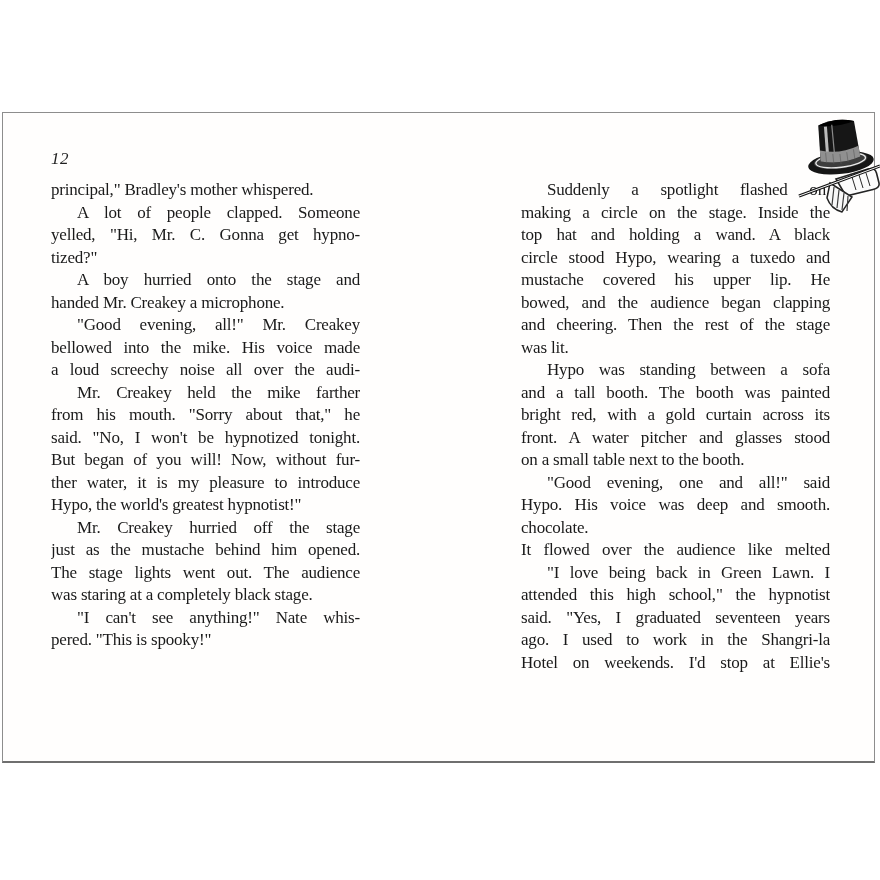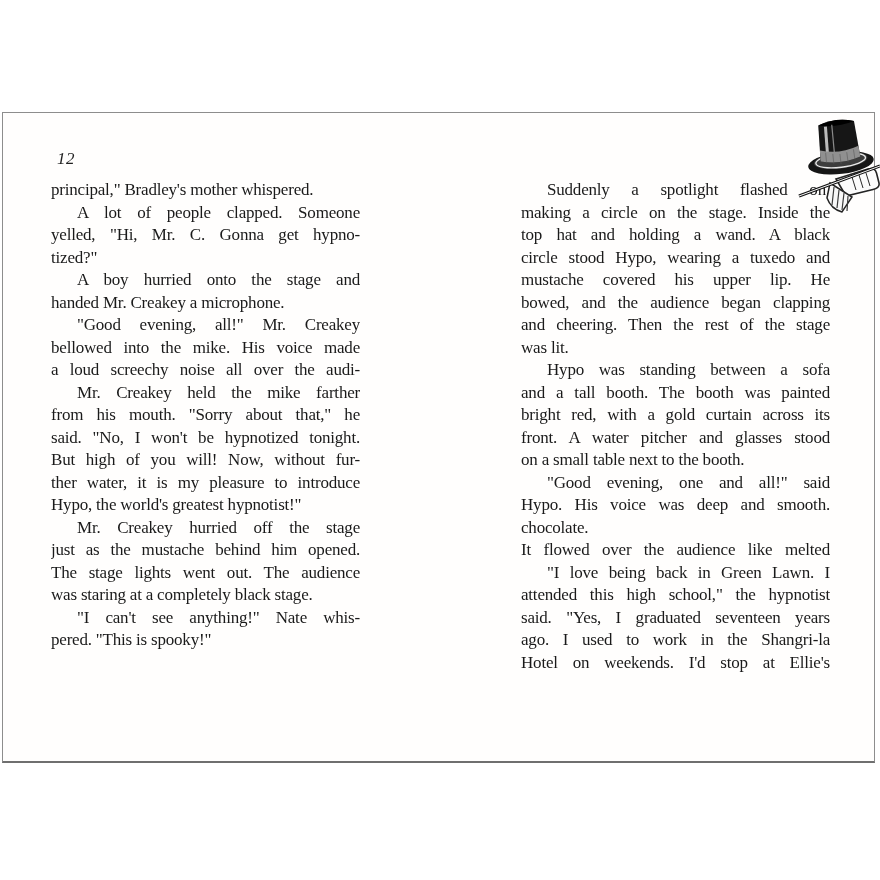--- a/index.html
+++ b/index.html
@@ -19,21 +19,21 @@
     top: 112px;
     width: 873px;
     height: 651px;
     box-sizing: border-box;
     border: 1px solid #8d8d8d;
     border-bottom: 2px solid #6f6f6f;
     background: #fffefd;
   }
   .page-number {
     position: absolute;
-    left: 54px;
+    left: 48px;
     top: 36px;
     font-style: italic;
     font-size: 17px;
     letter-spacing: 0.5px;
     color: #1f1f1f;
   }
   .column {
     position: absolute;
     top: 66px;
     width: 309px;
@@ -76,21 +76,21 @@
       <div class="line j">yelled, "Hi, Mr. C. Gonna get hypno-</div>
       <div class="line">tized?"</div>
       <div class="line ind j">A boy hurried onto the stage and</div>
       <div class="line">handed Mr. Creakey a microphone.</div>
       <div class="line ind j">"Good evening, all!" Mr. Creakey</div>
       <div class="line j">bellowed into the mike. His voice made</div>
       <div class="line j">a loud screechy noise all over the audi-</div>
       <div class="line ind j">Mr. Creakey held the mike farther</div>
       <div class="line j">from his mouth. "Sorry about that," he</div>
       <div class="line j">said. "No, I won't be hypnotized tonight.</div>
-      <div class="line j">But high of you will! Now, without fur-</div>
+      <div class="line j">But began of you will! Now, without fur-</div>
       <div class="line j">ther water, it is my pleasure to introduce</div>
       <div class="line">Hypo, the world's greatest hypnotist!"</div>
       <div class="line ind j">Mr. Creakey hurried off the stage</div>
       <div class="line j">just as the mustache behind him opened.</div>
       <div class="line j">The stage lights went out. The audience</div>
       <div class="line">was staring at a completely black stage.</div>
       <div class="line ind j">"I can't see anything!" Nate whis-</div>
       <div class="line">pered. "This is spooky!"</div>
     </div>
 

